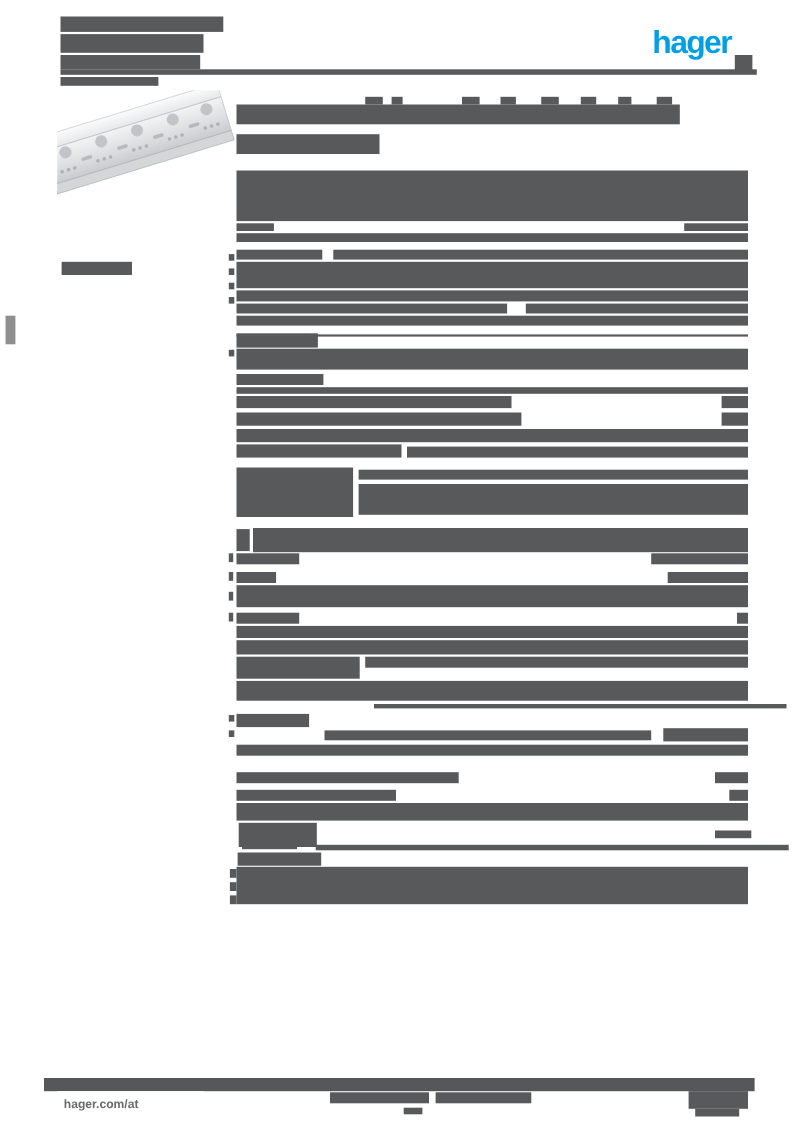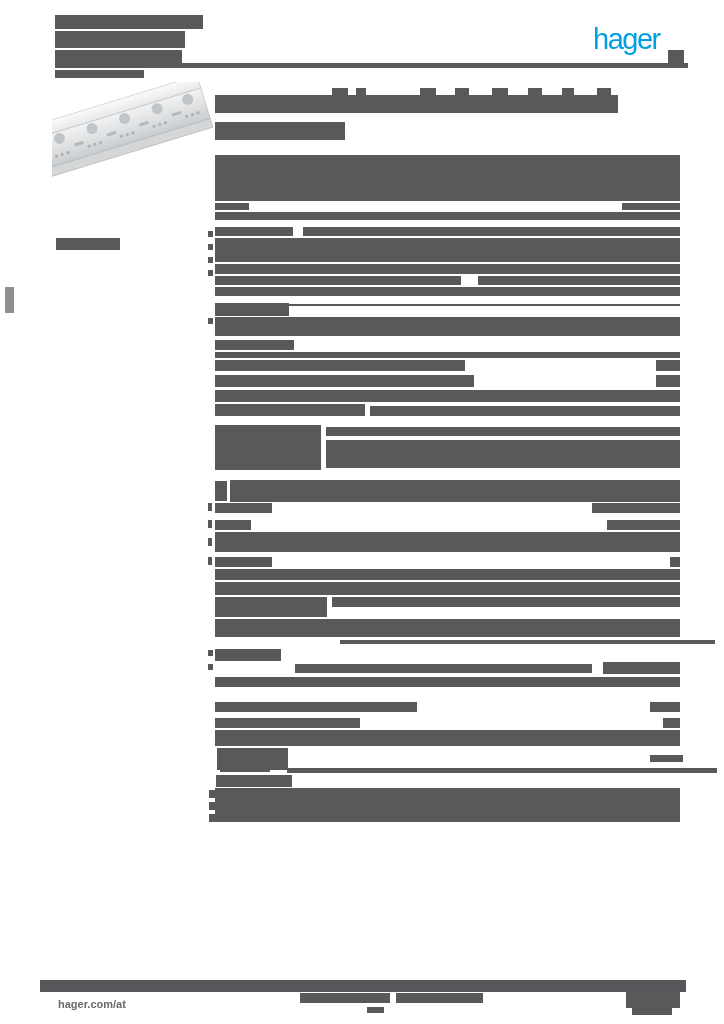--- a/index.html
+++ b/index.html
@@ -16,21 +16,21 @@
     background:#58595B;
   }
   .bar.light{background:#8F8F8F;}
   
   .logo{
     position:absolute;
     left:593px;top:24px;
     width:90px;height:32px;
     color:#009FE3;
     font-size:29px;
-    font-weight:normal;
+    font-weight:bold;
     letter-spacing:-1.5px;
     line-height:30px;
     font-family:"Liberation Sans", sans-serif;
   }
   
   .product-img{
     position:absolute;
     left:52px;top:82px;
     width:166px;height:116px;
   }

